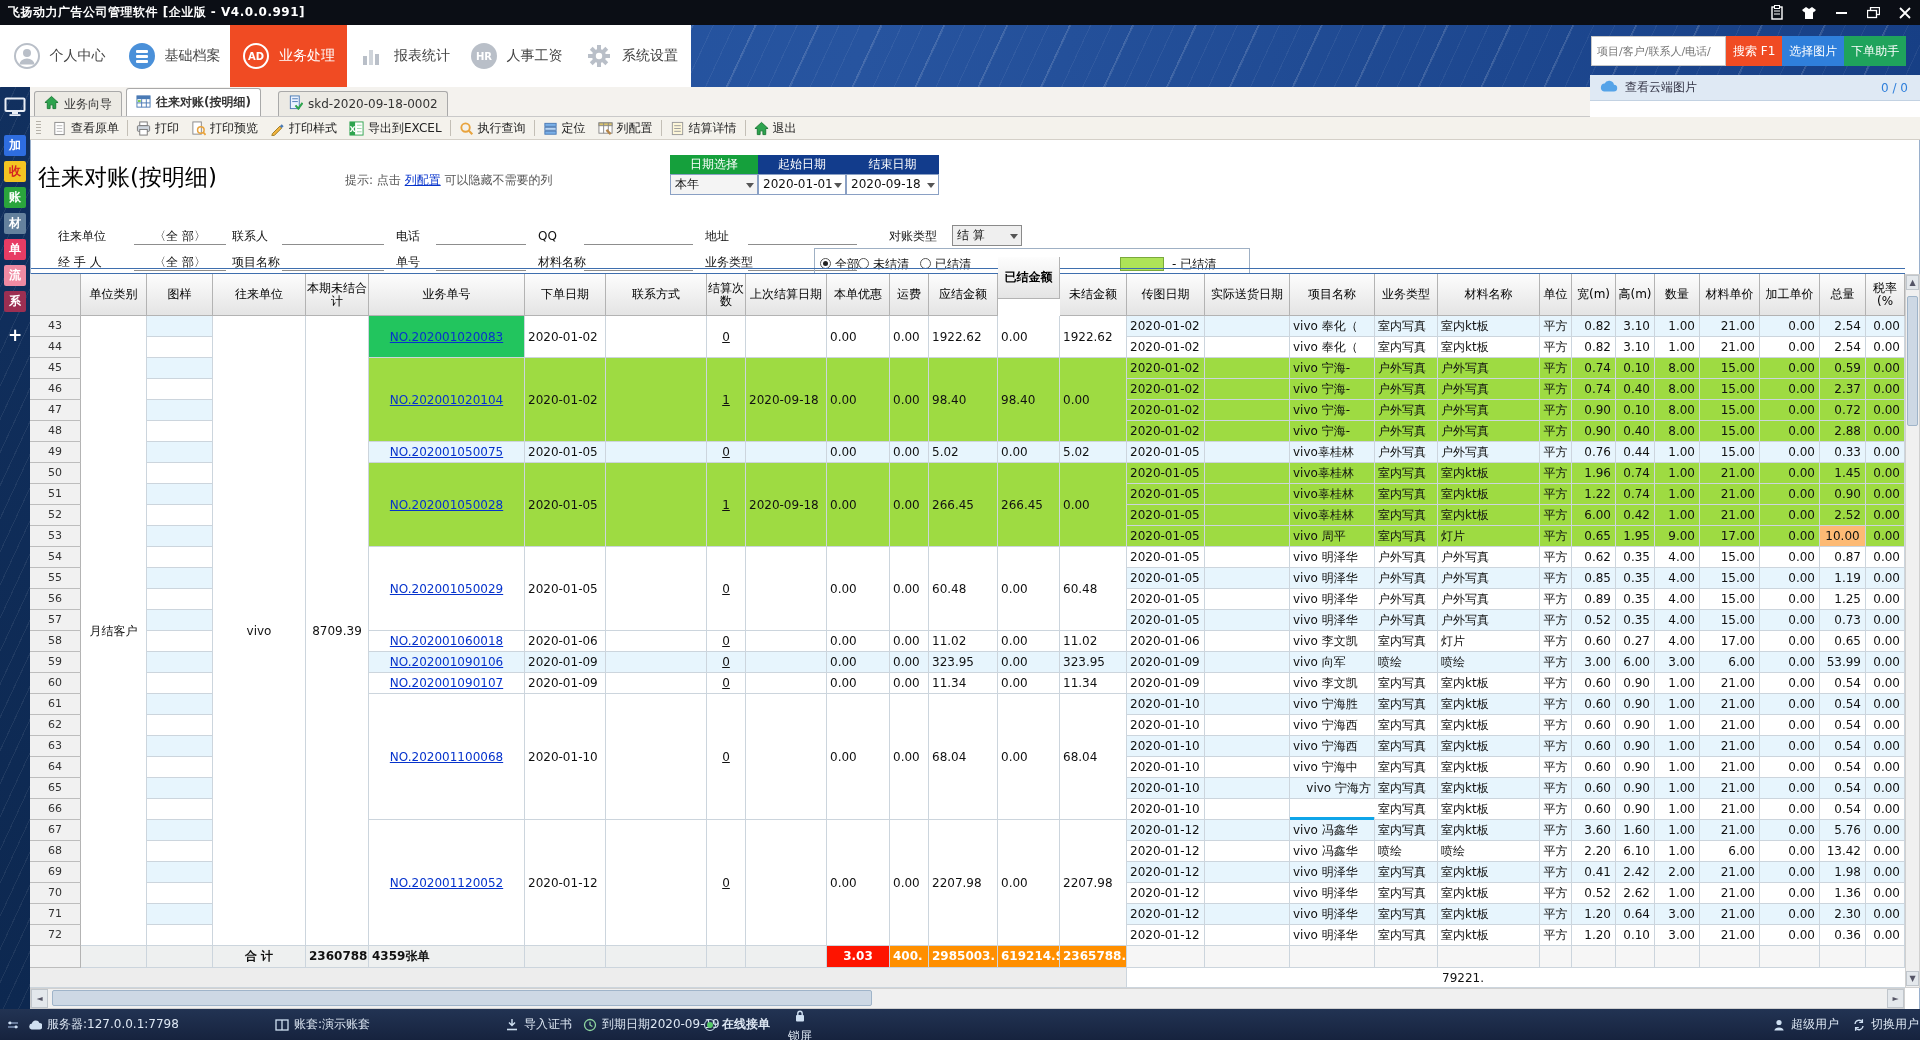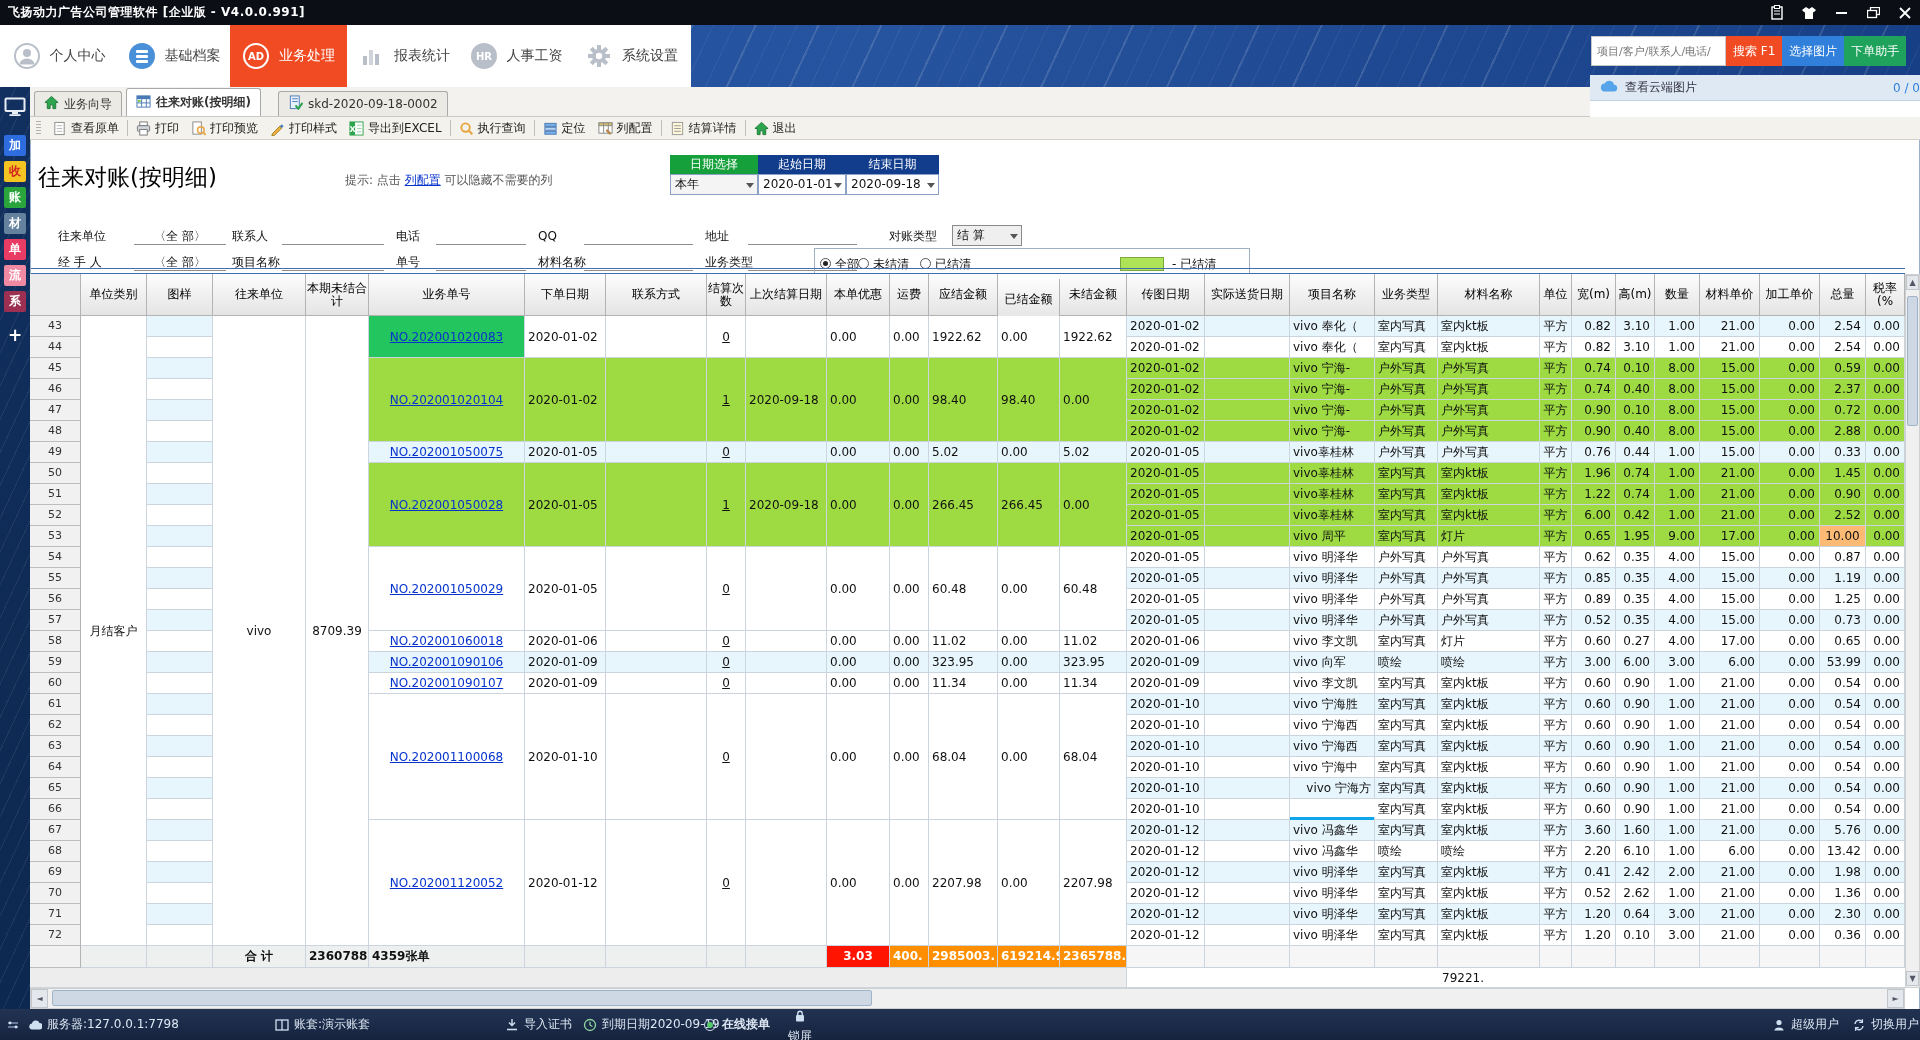--- a/index.html
+++ b/index.html
@@ -182,21 +182,21 @@
     <div class="sbtn" style="background:#f04b23">搜索 F1</div>
     <div class="sbtn" style="background:#2f7fdb">选择图片</div>
     <div class="sbtn" style="background:#1fa35c">下单助手</div>
   </div>
 
   <div id="cloudrow">
     <span style="margin:0 7px 0 10px"><svg width="18" height="12" viewBox="0 0 18 12">
           <path d="M4 11.5 a4 4 0 0 1 .6-7.9 A5 5 0 0 1 14 4.7 A3.4 3.4 0 0 1 13.6 11.5 Z" fill="#55a3e8"></path>
         </svg></span>
     <span style="color:#334;">查看云端图片</span>
-    <span style="margin-left:auto;color:#2f7fdb">0 / 0</span>
+    <span style="margin-left:auto;margin-right:12px;color:#2f7fdb">0 / 0</span>
   </div>
 
   <div id="sidebar">
     <div class="abs" style="left:4px;top:10px"><svg width="22" height="20" viewBox="0 0 22 20">
           <rect x="1.5" y="1.5" width="19" height="12.5" rx="1" fill="none" stroke="#e9eef6" stroke-width="2"></rect>
           <rect x="8" y="15" width="6" height="2" fill="#e9eef6"></rect>
           <rect x="5.5" y="17.2" width="11" height="1.8" fill="#e9eef6"></rect>
         </svg></div>
     <div id="sidebadges">
         <div class="sbadge" style="top: 48px; background: rgb(46, 109, 224); color: rgb(255, 255, 255);">加</div>
@@ -408,21 +408,21 @@
       <div class="hc" style="left: 213px; top: 274px; width: 93px; height: 42px; white-space: normal;">往来单位</div>
       <div class="hc" style="left: 306px; top: 274px; width: 63px; height: 42px; white-space: normal;">本期未结合计</div>
       <div class="hc" style="left: 369px; top: 274px; width: 156px; height: 42px; white-space: normal;">业务单号</div>
       <div class="hc" style="left: 525px; top: 274px; width: 81px; height: 42px; white-space: normal;">下单日期</div>
       <div class="hc" style="left: 606px; top: 274px; width: 101px; height: 42px; white-space: normal;">联系方式</div>
       <div class="hc" style="left: 707px; top: 274px; width: 39px; height: 42px; white-space: normal;">结算次数</div>
       <div class="hc" style="left: 746px; top: 274px; width: 81px; height: 42px; white-space: normal;">上次结算日期</div>
       <div class="hc" style="left: 827px; top: 274px; width: 63px; height: 42px; white-space: normal;">本单优惠</div>
       <div class="hc" style="left: 890px; top: 274px; width: 39px; height: 42px; white-space: normal;">运费</div>
       <div class="hc" style="left: 929px; top: 274px; width: 69px; height: 42px; white-space: normal;">应结金额</div>
-      <div class="hc" style="left: 998px; top: 279px; width: 62px; height: 42px; white-space: normal;">已结金额</div>
+      <div class="hc" style="left: 998px; top: 257px; width: 62px; height: 42px; white-space: normal; font-weight: bold;">已结金额</div>
       <div class="hc" style="left: 1060px; top: 274px; width: 67px; height: 42px; white-space: normal;">未结金额</div>
       <div class="hc" style="left: 1127px; top: 274px; width: 78px; height: 42px; white-space: normal;">传图日期</div>
       <div class="hc" style="left: 1205px; top: 274px; width: 85px; height: 42px; white-space: normal;">实际送货日期</div>
       <div class="hc" style="left: 1290px; top: 274px; width: 85px; height: 42px; white-space: normal;">项目名称</div>
       <div class="hc" style="left: 1375px; top: 274px; width: 63px; height: 42px; white-space: normal;">业务类型</div>
       <div class="hc" style="left: 1438px; top: 274px; width: 102px; height: 42px; white-space: normal;">材料名称</div>
       <div class="hc" style="left: 1540px; top: 274px; width: 32px; height: 42px; white-space: normal;">单位</div>
       <div class="hc" style="left: 1572px; top: 274px; width: 44px; height: 42px; white-space: normal;">宽(m)</div>
       <div class="hc" style="left: 1616px; top: 274px; width: 39px; height: 42px; white-space: normal;">高(m)</div>
       <div class="hc" style="left: 1655px; top: 274px; width: 45px; height: 42px; white-space: normal;">数量</div>

